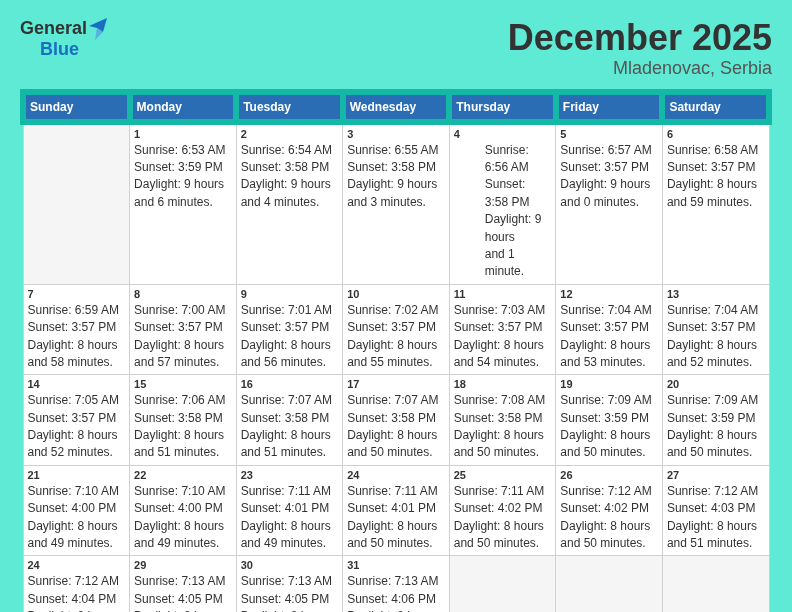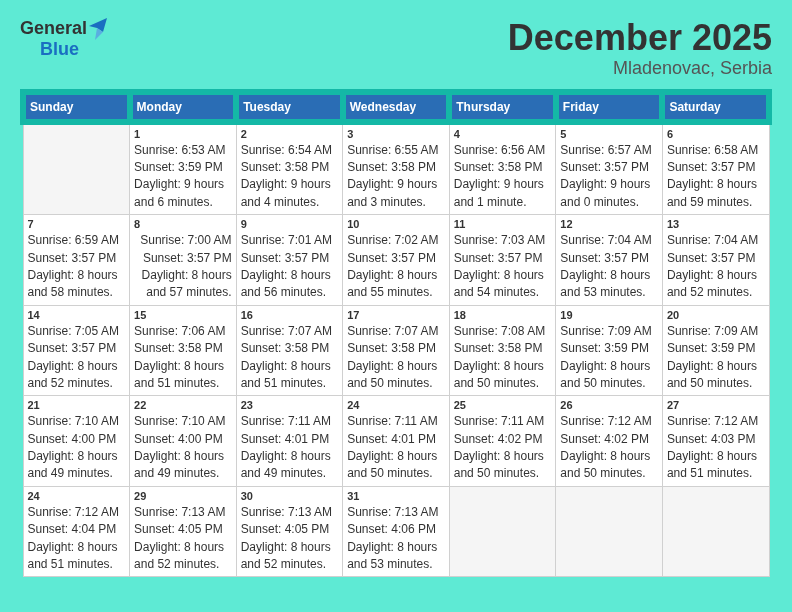--- a/index.html
+++ b/index.html
@@ -146,21 +146,21 @@
           </td>
           <td>
             <span class="day-num">3</span>
             <div class="day-info" style="white-space: pre-line;">Sunrise: 6:55 AM
 Sunset: 3:58 PM
 Daylight: 9 hours
 and 3 minutes.</div>
           </td>
           <td>
             <span class="day-num">4</span>
-            <div class="day-info" style="white-space: pre-line;">Sunrise: 6:56 AM
+            <div class="day-info" style="white-space: pre-line; margin-left: 31px;">Sunrise: 6:56 AM
 Sunset: 3:58 PM
 Daylight: 9 hours
 and 1 minute.</div>
           </td>
           <td>
             <span class="day-num">5</span>
             <div class="day-info" style="white-space: pre-line;">Sunrise: 6:57 AM
 Sunset: 3:57 PM
 Daylight: 9 hours
 and 0 minutes.</div>
@@ -176,21 +176,21 @@
         <tr>
           <td>
             <span class="day-num">7</span>
             <div class="day-info" style="white-space: pre-line;">Sunrise: 6:59 AM
 Sunset: 3:57 PM
 Daylight: 8 hours
 and 58 minutes.</div>
           </td>
           <td>
             <span class="day-num">8</span>
-            <div class="day-info" style="white-space: pre-line; text-align: right;">Sunrise: 7:00 AM
+            <div class="day-info" style="white-space: pre-line;">Sunrise: 7:00 AM
 Sunset: 3:57 PM
 Daylight: 8 hours
 and 57 minutes.</div>
           </td>
           <td>
             <span class="day-num">9</span>
             <div class="day-info" style="white-space: pre-line;">Sunrise: 7:01 AM
 Sunset: 3:57 PM
 Daylight: 8 hours
 and 56 minutes.</div>

